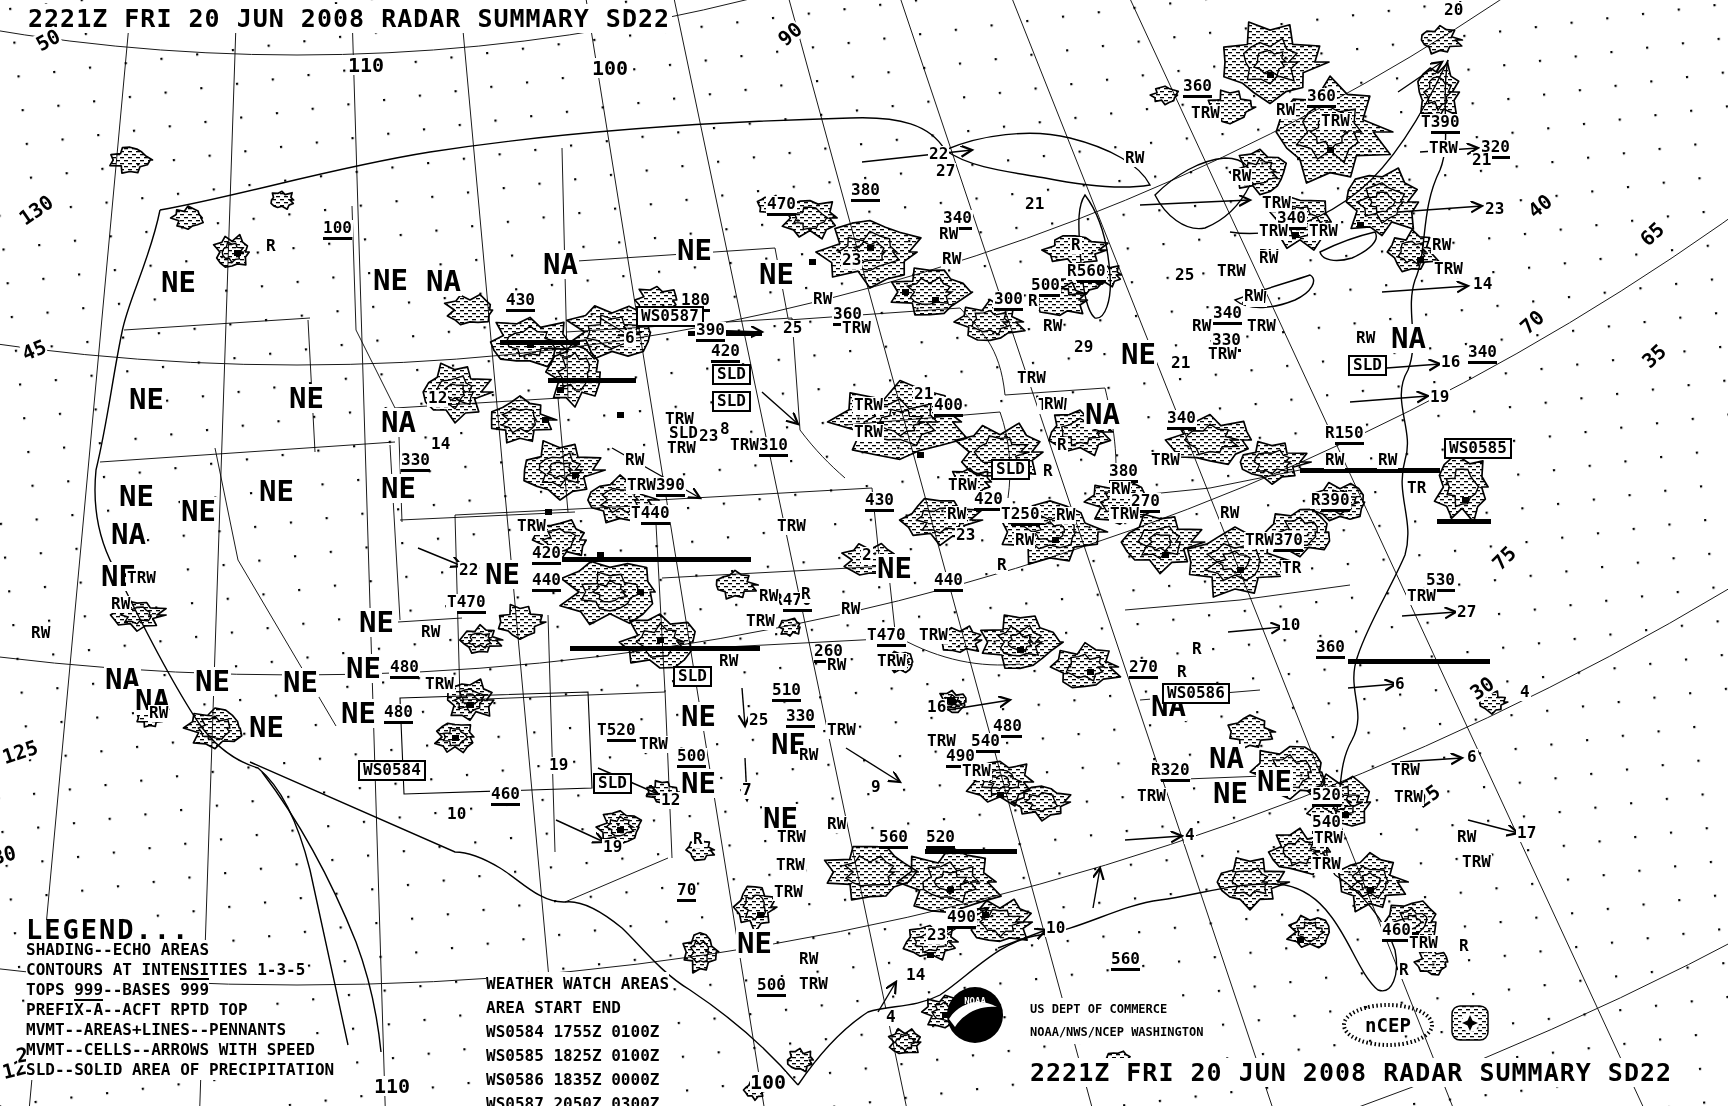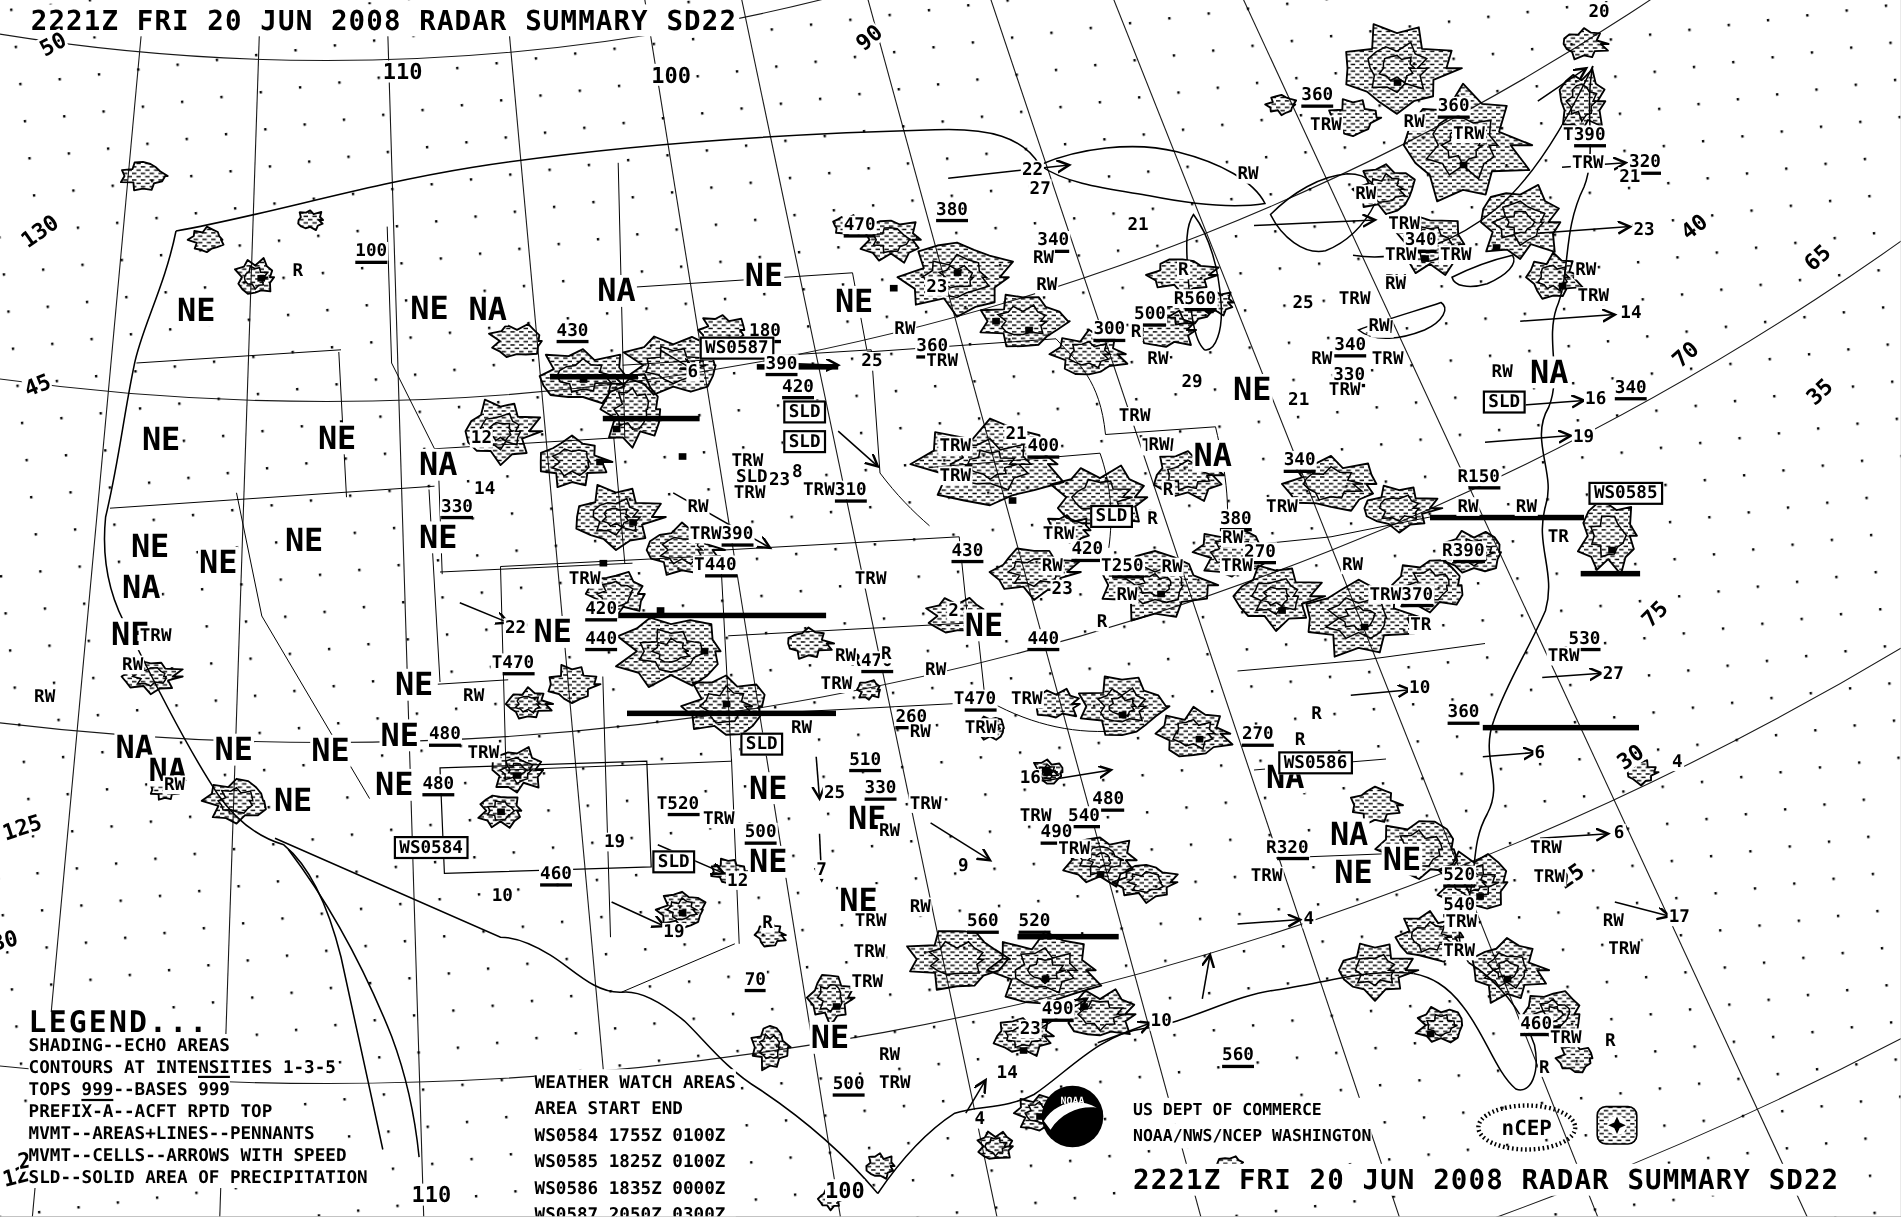--- a/index.html
+++ b/index.html
@@ -13,21 +13,21 @@
   .wlab{position:absolute;font-size:16px;font-weight:bold;white-space:nowrap;background:#fff;line-height:1.05;padding:0 1px;}
   .wlab .num{border-bottom:3px solid #000;padding-bottom:0px;}
   .wlab.box{border:2px solid #000;padding:0 3px;}
   .legend{position:absolute;left:26px;top:920px;background:transparent;}
   .legend .lg-title{font-size:27px;font-weight:bold;letter-spacing:2px;background:#fff;}
   .legend div{font-size:16px;font-weight:bold;line-height:20px;white-space:nowrap;background:#fff;width:max-content;}
   .u9{border-bottom:2px solid #000;} .o9{border-top:2px solid #000;}
   .watch{position:absolute;left:486px;top:972px;background:#fff;}
   .watch div{font-size:16px;font-weight:bold;line-height:24px;white-space:nowrap;}
   .agency{position:absolute;left:1030px;top:998px;}
-  .agency .l1,.agency .l2{font-size:15px;font-weight:bold;white-space:nowrap;background:#fff;line-height:23px;}
+  .agency .l1,.agency .l2{font-size:12px;font-weight:bold;white-space:nowrap;background:#fff;line-height:23px;}
   .noaa{position:absolute;left:945px;top:985px;width:60px;height:60px;}
   .ncep{position:absolute;left:1340px;top:1002px;width:96px;height:46px;}
   .sq{position:absolute;left:1450px;top:1002px;width:40px;height:42px;}
 </style>
 </head>
 <body>
 
 <div class="stage">
 
   <svg id="map-svg" width="1728" height="1106" viewBox="0 0 1728 1106">

